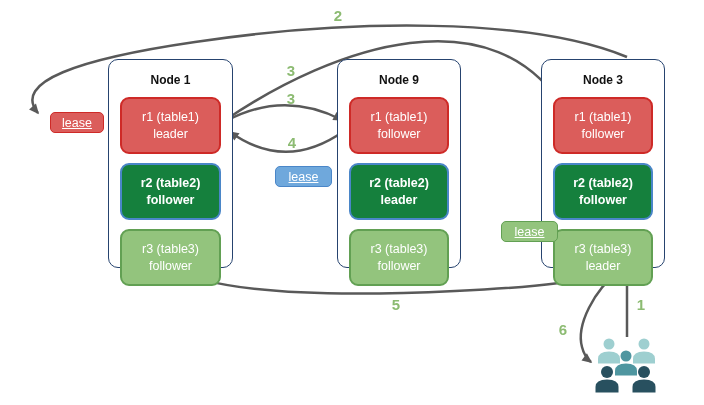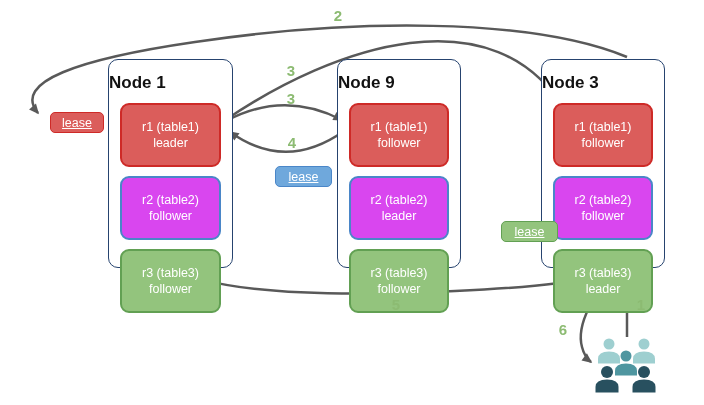--- a/index.html
+++ b/index.html
@@ -7,30 +7,30 @@
     position:relative;width:704px;height:405px;background:#ffffff;
     font-family:"Liberation Sans",sans-serif;overflow:hidden;
   }
   .arrow-layer{position:absolute;left:0;top:0;width:704px;height:405px;}
   
   .node{
     position:absolute;top:59px;width:124px;height:209px;box-sizing:border-box;
     background:#ffffff;border:1.5px solid #26436F;border-radius:10px;
   }
   .node-title{
-    margin-top:13px;font-size:17px;font-weight:700;color:#111111;
+    margin-top:13px;text-align:center;font-size:12px;font-weight:700;color:#111111;
   }
   .reps{margin:10px 11px 0 11px;display:flex;flex-direction:column;gap:9px;}
   .rep{
-    height:64px;box-sizing:border-box;border-radius:9px;border:2px solid;
+    height:57px;box-sizing:border-box;border-radius:9px;border:2px solid;
     display:flex;flex-direction:column;justify-content:center;align-items:center;
     color:#ffffff;font-size:12.5px;line-height:1.3;text-align:center;
   }
   .rep-red{background:#DB5D5B;border-color:#CE2A27;}
-  .rep-blue{background:#d946ef;border-color:#4A86C8;}
+  .rep-blue{background:#15803d;border-color:#4A86C8;font-weight:bold;}
   .rep-green{background:#93C47D;border-color:#62A053;}
   
   .lease{
     position:absolute;height:21px;box-sizing:border-box;border-radius:5px;border:1.5px solid;
     display:flex;align-items:center;justify-content:center;
     color:#ffffff;font-size:12.5px;text-decoration:underline;
   }
   .lease-red{left:50px;top:112px;width:54px;background:#DB5D5B;border-color:#CE2A27;}
   .lease-blue{left:275px;top:166px;width:57px;background:#6FA8DC;border-color:#4A86C8;}
   .lease-green{left:501px;top:221px;width:57px;background:#93C47D;border-color:#62A053;}

